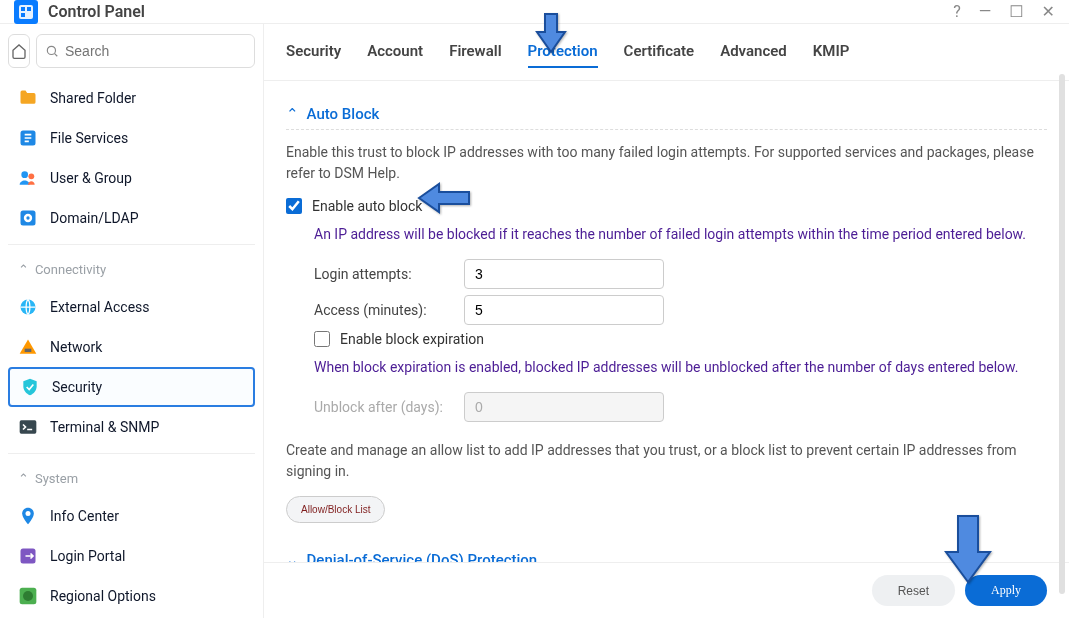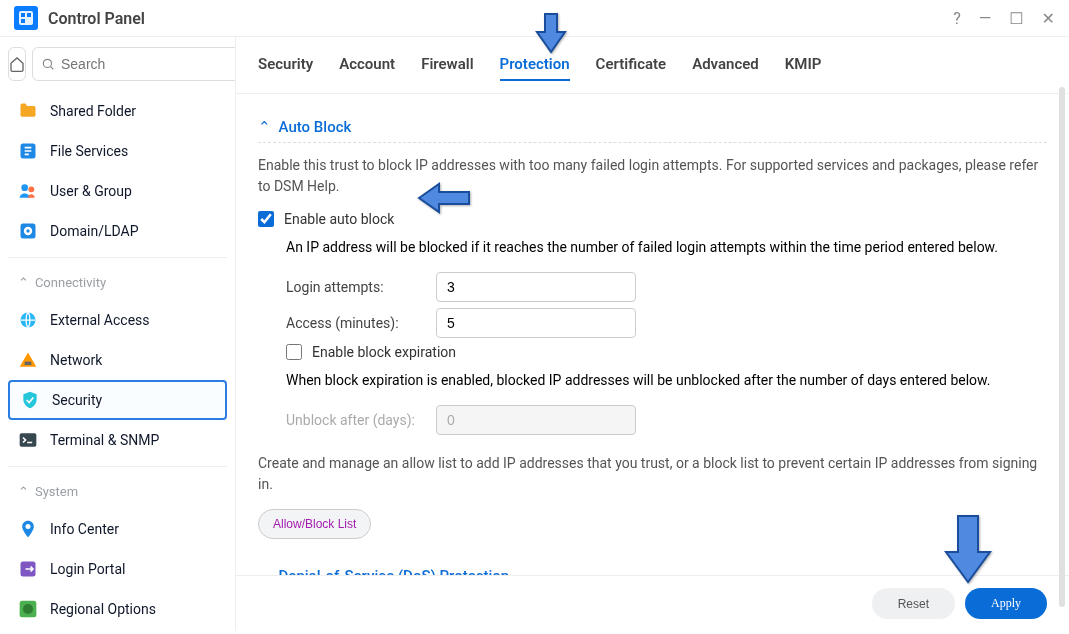--- a/index.html
+++ b/index.html
@@ -1,25 +1,25 @@
 <!DOCTYPE html>
 <html><head>
 <meta charset="utf-8">
 <style>
 * { box-sizing: border-box; margin: 0; padding: 0; }
 body { font-family: -apple-system, BlinkMacSystemFont, "Segoe UI", Roboto, Arial, sans-serif; font-size: 14px; color: #333; background: #fff; width: 1069px; height: 634px; overflow: hidden; position: relative; }
 
-.titlebar { height: 37px; display: flex; align-items: center; padding: 0 14px; border-bottom: 1px solid #eee; }
+.titlebar { height: 24px; display: flex; align-items: center; padding: 0 14px; border-bottom: 1px solid #eee; }
 .titlebar .logo { width: 24px; height: 24px; background: #0a7cff; border-radius: 3px; margin-right: 10px; display:flex; align-items:center; justify-content:center; }
 .titlebar .title { font-size: 16px; font-weight: 600; color: #444; flex: 1; }
 .titlebar .win-icons { display: flex; gap: 18px; align-items: center; color: #888; }
 .titlebar .win-icons span { cursor: pointer; font-size: 16px; }
 
 .body { display: flex; height: calc(100% - 40px); }
-.sidebar { width: 236px; border-right: 1px solid #eee; padding: 10px 8px; overflow-y: auto; }
+.sidebar { width: 264px; border-right: 1px solid #eee; padding: 10px 8px; overflow-y: auto; }
 .search-row { display: flex; gap: 6px; margin-bottom: 10px; }
 .home-btn { width: 34px; height: 34px; border: 1px solid #ddd; border-radius: 6px; display:flex; align-items:center; justify-content:center; cursor:pointer; color:#555; }
 .search-wrap { flex:1; border:1px solid #ddd; border-radius:6px; display:flex; align-items:center; padding:0 8px; height:34px; color:#888; }
 .search-wrap input { border:none; outline:none; flex:1; font-size:14px; color:#333; background:transparent; margin-left:6px; }
 
 .side-item { display:flex; align-items:center; height:40px; padding:0 10px; border-radius:4px; cursor:pointer; color:#0f172a; gap:12px; }
 .side-item.selected { border:2px solid #2a7de1; background:#fafdff; }
 .side-icon { width:20px; height:20px; display:flex; align-items:center; justify-content:center; flex-shrink:0; }
 .side-header { display:flex; align-items:center; height:36px; padding:0 10px; color:#9aa0a6; font-size:13px; cursor:pointer; gap:6px; }
 .side-div { border-top:1px solid #eee; margin:6px 0; }
@@ -28,27 +28,27 @@
 .tabs { display:flex; gap:26px; padding:18px 22px 12px 22px; border-bottom:1px solid #eee; }
 .tab { font-size:15px; font-weight:600; color:#444; cursor:pointer; padding-bottom:6px; }
 .tab.active { color:#0a6cd6; border-bottom:2px solid #0a6cd6; }
 
 .content { flex:1; overflow-y:auto; padding:18px 22px 10px 22px; }
 .section-head { color:#0a6cd6; font-size:15px; font-weight:500; display:flex; align-items:center; gap:8px; cursor:pointer; padding:6px 0; border-bottom:1px dashed #ddd; margin-bottom:12px; }
 .desc { color:#555; line-height:1.5; margin-bottom:14px; }
 .checkrow { display:flex; align-items:center; gap:10px; margin:6px 0; }
 .checkrow input[type=checkbox] { width:16px; height:16px; accent-color:#0a6cd6; }
 .sub { margin-left:28px; }
-.subdesc { color:#000000; margin:10px 0 14px 0; line-height:1.5; }
+.subdesc { color:#4c1d95; margin:10px 0 14px 0; line-height:1.5; }
 .form-row { display:flex; align-items:center; margin:6px 0; }
 .form-row label { width:150px; color:#444; }
 .form-row input { width:200px; height:30px; border:1px solid #ccc; border-radius:4px; padding:0 10px; font-size:14px; }
 .form-row.disabled label { color:#aaa; }
 .form-row.disabled input { background:#f5f5f5; color:#aaa; }
-.btn { display:inline-block; border:1px solid #ccc; background:#f3f4f6; border-radius:16px; padding:7px 14px; cursor:pointer; font-size:12px; color:#a21caf; }
+.btn { display:inline-block; border:1px solid #ccc; background:#f3f4f6; border-radius:16px; padding:7px 14px; cursor:pointer; font-size:10px; color:#7f1d1d; }
 
 .footer { border-top:1px solid #eee; padding:12px 22px; display:flex; justify-content:flex-end; gap:10px; }
 .btn-pill { border:none; border-radius:18px; padding:8px 26px; font-size:12px; cursor:pointer; }
 .btn-reset { background:#eef0f2; color:#555; }
 .btn-apply { background:#0a6cd6; color:#fff;font-family:Liberation Serif, serif; }
 
 .scrollbar-fake { position:absolute; right:4px; top:50px; width:6px; height:520px; background:#e0e0e0; border-radius:3px; }
 
 
 .arrow { position:absolute; z-index:50; }

